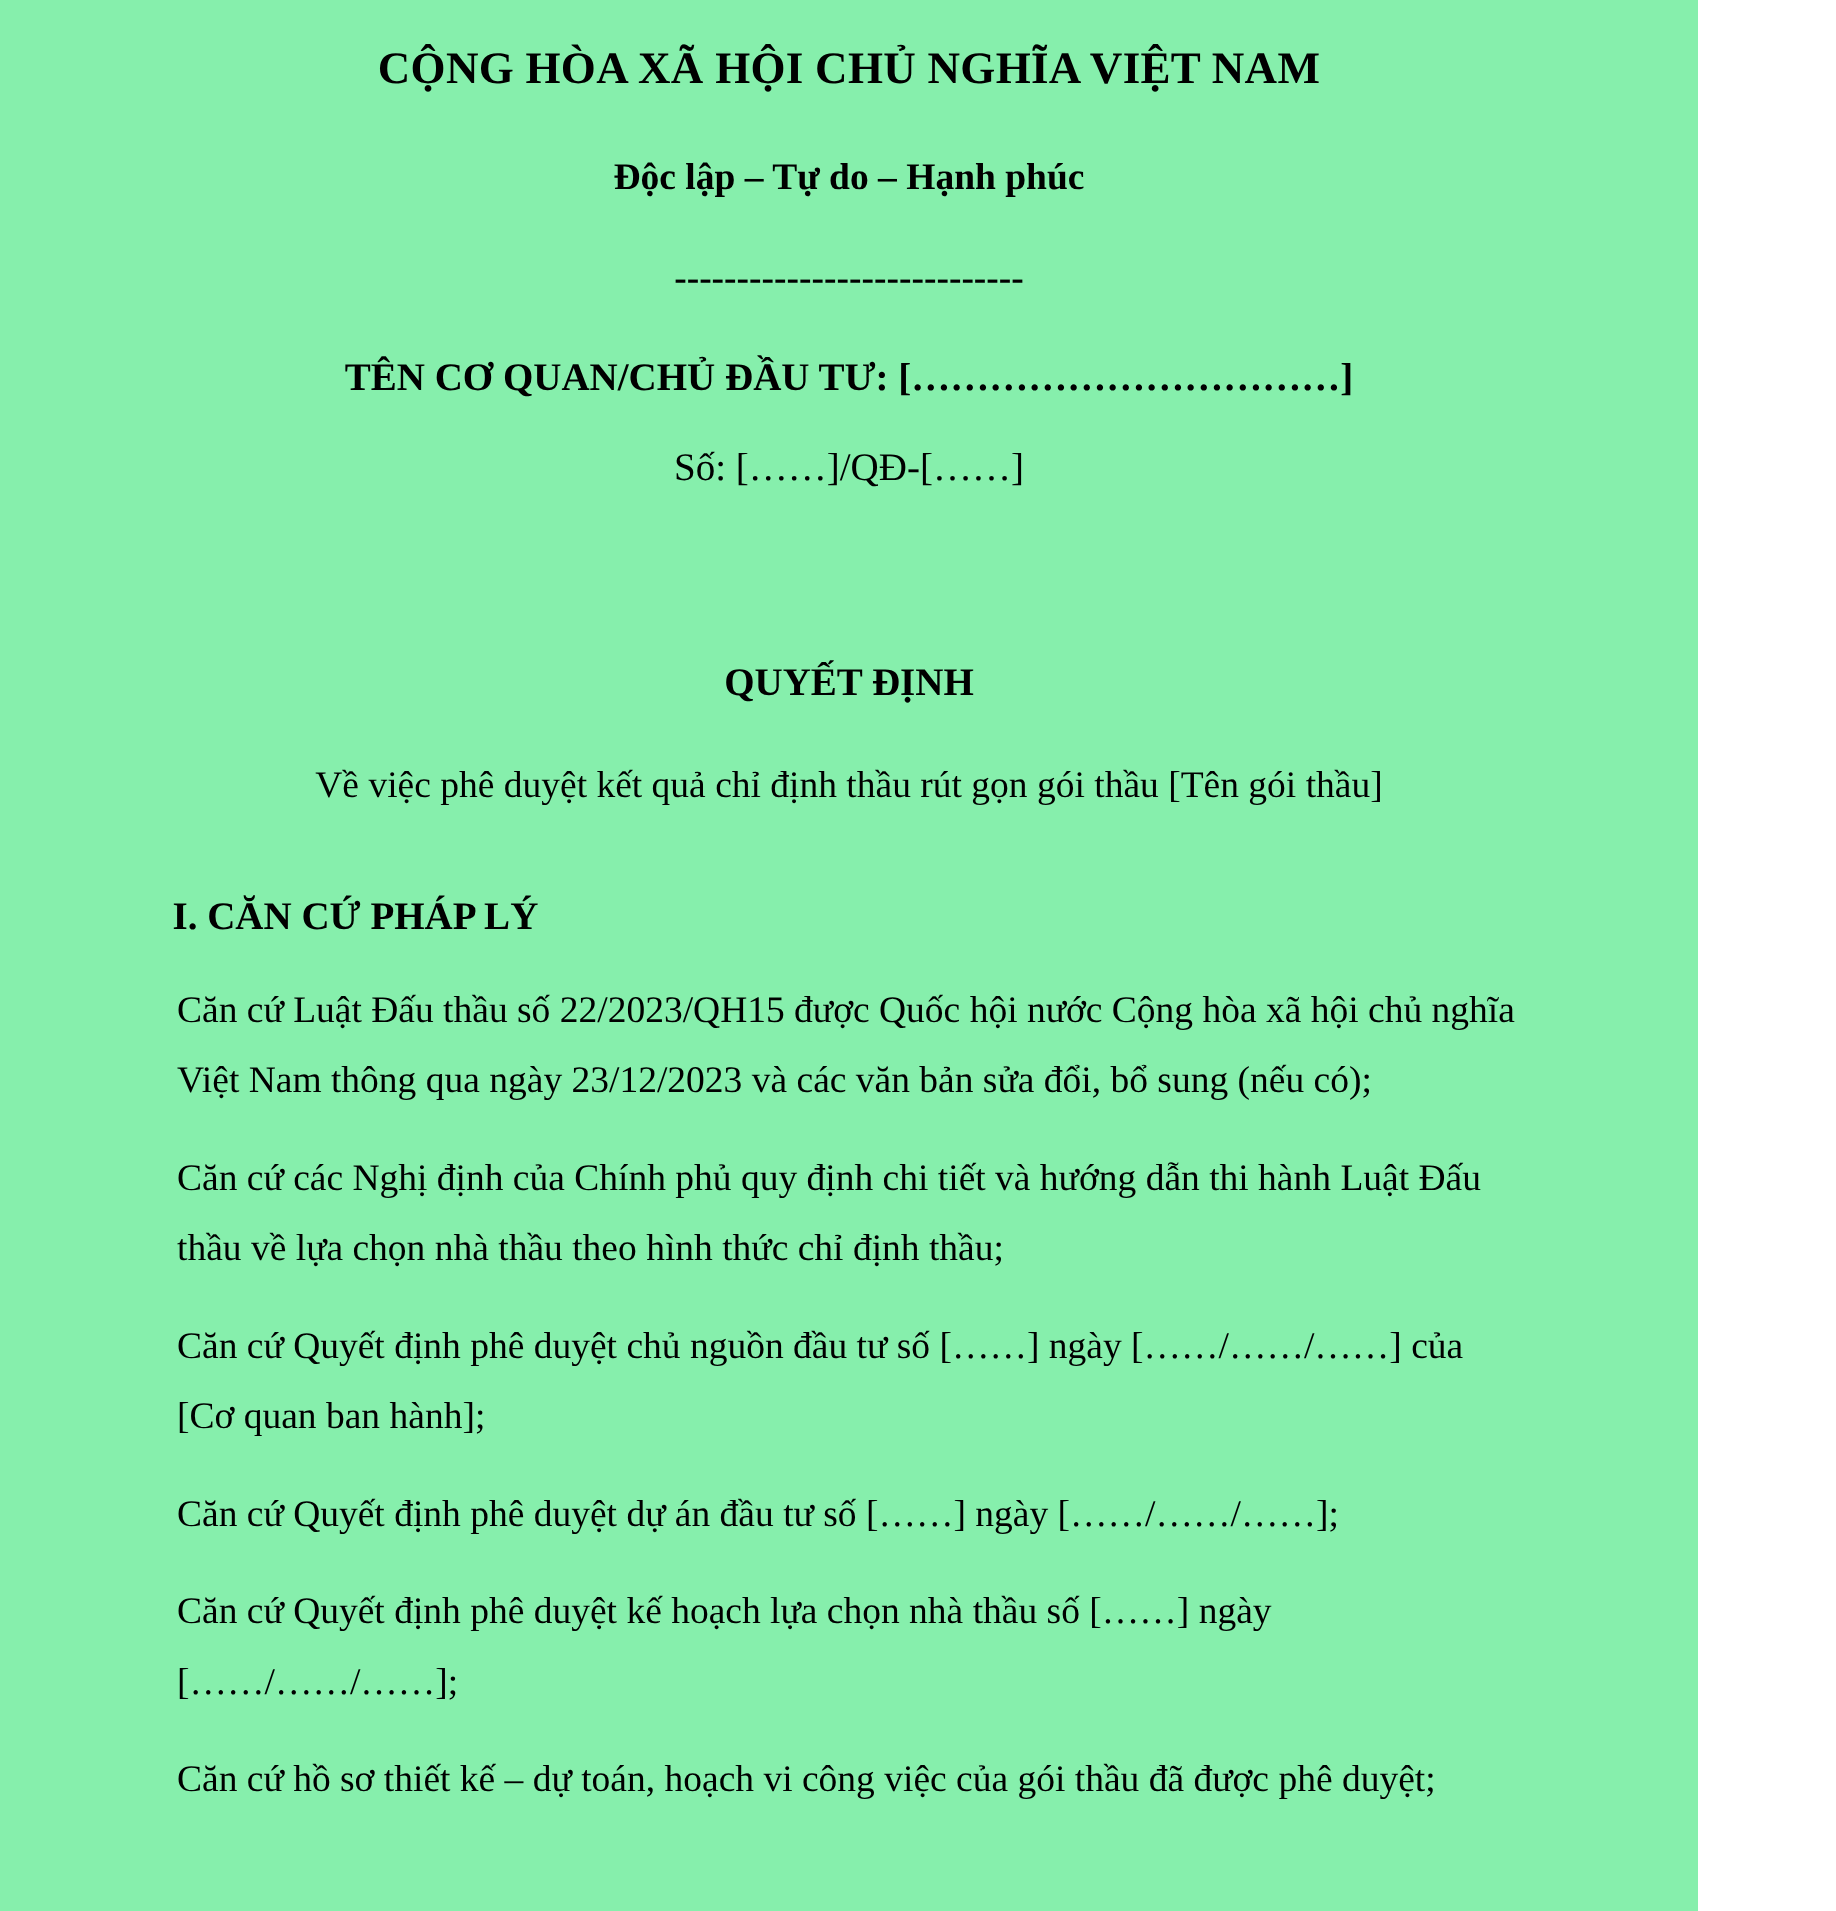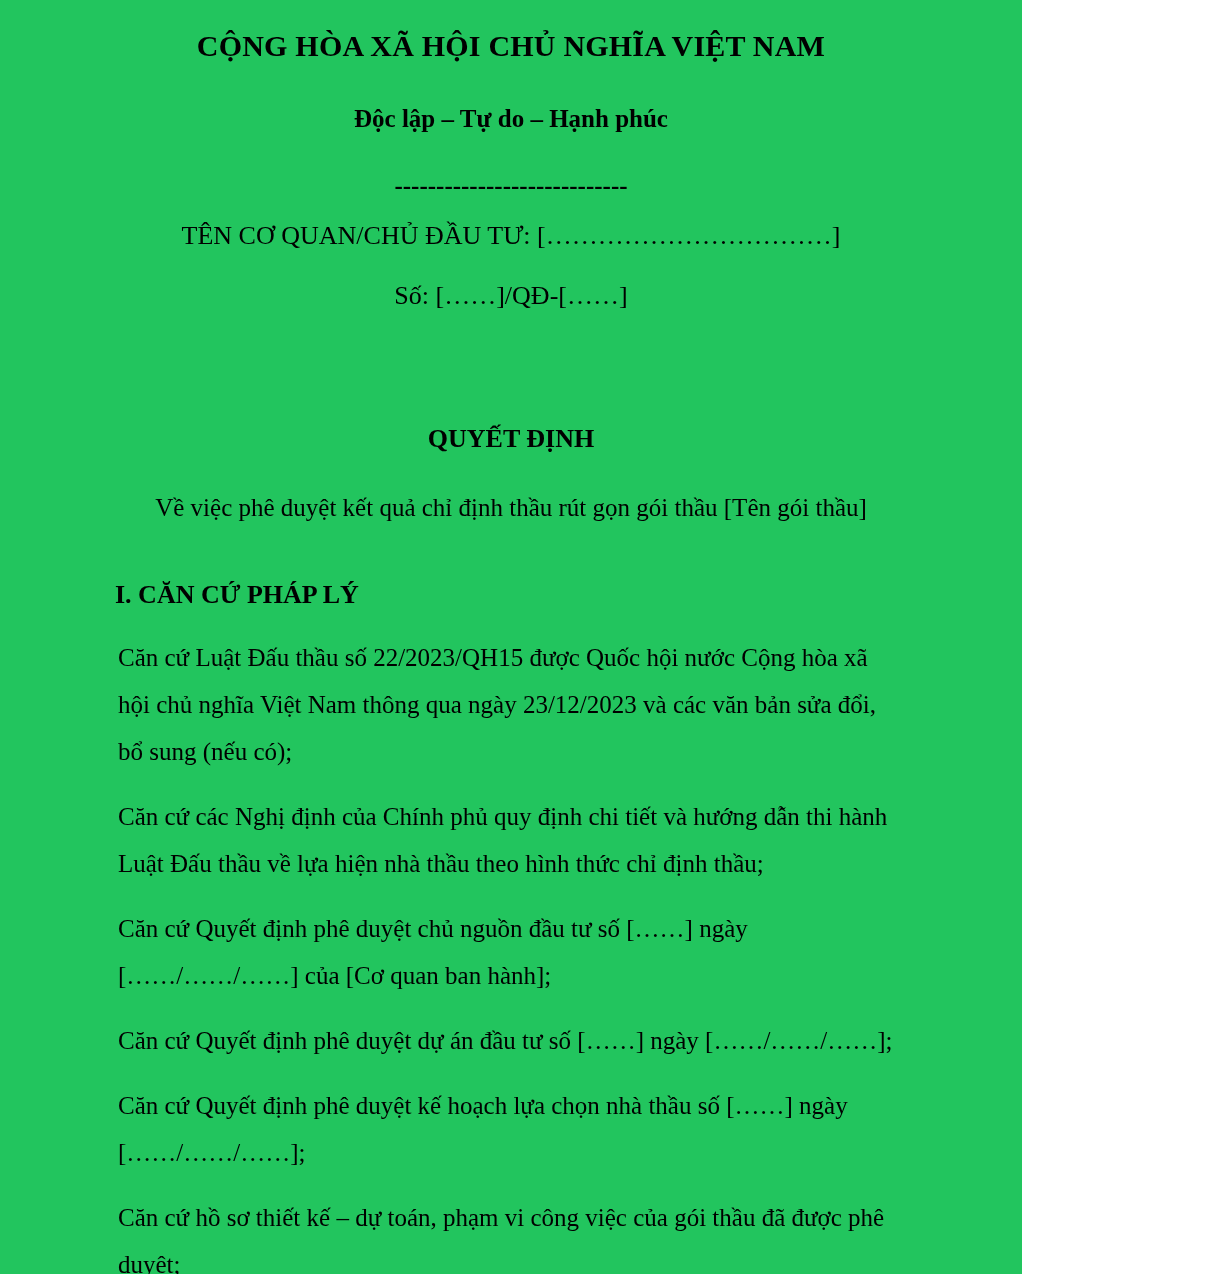--- a/index.html
+++ b/index.html
@@ -12,25 +12,25 @@
   body {
     width: 1224px;
     height: 1274px;
     font-family: "Liberation Serif", "DejaVu Serif", serif;
     color: #000000;
     overflow: hidden;
   }
 
   .page {
     position: relative;
-    width: 1022px;
+    width: 1132px;
     height: 1274px;
     box-sizing: border-box;
     padding: 0 118px;
-    background: #22c55e;
+    background: #86efac;
   }
 
   
   .header-block {
     text-align: center;
   }
 
   .national-title {
     font-size: 30px;
     font-weight: bold;
@@ -51,23 +51,23 @@
     font-size: 25px;
     font-weight: bold;
     line-height: 1.1;
     margin-top: 38px;
     letter-spacing: 0px;
     white-space: nowrap;
   }
 
   .agency-line {
     font-size: 26px;
-    font-weight: normal;
+    font-weight: bold;
     line-height: 1.25;
-    margin-top: 20px;
+    margin-top: 36px;
     white-space: nowrap;
   }
 
   .doc-number {
     font-size: 26px;
     font-weight: normal;
     line-height: 1.25;
     margin-top: 28px;
   }
 
@@ -134,20 +134,20 @@
   </div>
 
   <div class="decision-title">QUYẾT ĐỊNH</div>
 
   <div class="decision-subtitle">Về việc phê duyệt kết quả chỉ định thầu rút gọn gói thầu [Tên gói thầu]</div>
 
   <div class="section-heading">I. CĂN CỨ PHÁP LÝ</div>
 
   <div class="body-section">
     <p class="body-paragraph">Căn cứ Luật Đấu thầu số 22/2023/QH15 được Quốc hội nước Cộng hòa xã hội chủ nghĩa Việt Nam thông qua ngày 23/12/2023 và các văn bản sửa đổi, bổ sung (nếu có);</p>
-    <p class="body-paragraph">Căn cứ các Nghị định của Chính phủ quy định chi tiết và hướng dẫn thi hành Luật Đấu thầu về lựa hiện nhà thầu theo hình thức chỉ định thầu;</p>
+    <p class="body-paragraph">Căn cứ các Nghị định của Chính phủ quy định chi tiết và hướng dẫn thi hành Luật Đấu thầu về lựa chọn nhà thầu theo hình thức chỉ định thầu;</p>
     <p class="body-paragraph">Căn cứ Quyết định phê duyệt chủ nguồn đầu tư số [……] ngày [……/……/……] của [Cơ quan ban hành];</p>
     <p class="body-paragraph">Căn cứ Quyết định phê duyệt dự án đầu tư số [……] ngày [……/……/……];</p>
     <p class="body-paragraph">Căn cứ Quyết định phê duyệt kế hoạch lựa chọn nhà thầu số [……] ngày [……/……/……];</p>
-    <p class="body-paragraph">Căn cứ hồ sơ thiết kế – dự toán, phạm vi công việc của gói thầu đã được phê duyệt;</p>
+    <p class="body-paragraph">Căn cứ hồ sơ thiết kế – dự toán, hoạch vi công việc của gói thầu đã được phê duyệt;</p>
   </div>
 
 </div>
 
 </body></html>

